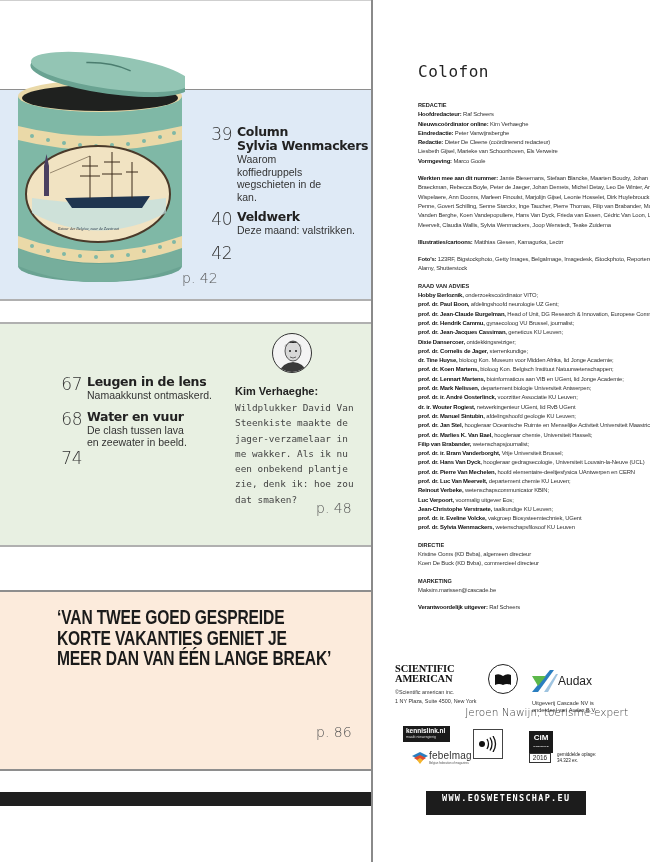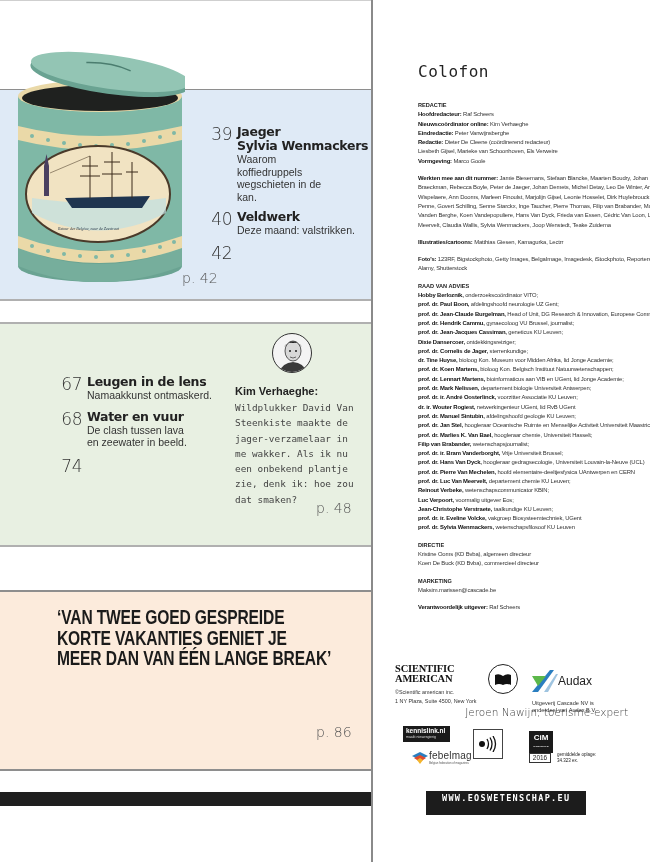--- a/index.html
+++ b/index.html
@@ -136,21 +136,21 @@
     <ellipse cx="100" cy="28" rx="80" ry="18" fill="#6aa392"></ellipse>
     <ellipse cx="100" cy="24" rx="80" ry="17" fill="#93c5b4"></ellipse>
     <path d="M75 18 Q100 14 120 20" stroke="#4b7d6f" stroke-width="1.5" fill="none"></path>
   </g>
 </svg>
 
 <div class="toc" style="left:200px; top:125px;">
   <div class="toc-item">
     <span class="toc-num">39</span>
     <span class="toc-body">
-      <span class="toc-title">Jaeger</span>
+      <span class="toc-title">Column</span>
       <span class="toc-title">Sylvia Wenmackers</span>
       <span class="toc-desc" style="width:100px">Waarom koffiedruppels wegschieten in de kan.</span>
     </span>
   </div>
   <div class="toc-item">
     <span class="toc-num">40</span>
     <span class="toc-body">
       <span class="toc-title">Veldwerk</span>
       <span class="toc-desc">Deze maand: valstrikken.</span>
     </span>
@@ -164,21 +164,21 @@
 <div class="band band-green"></div>
 
 <div class="toc" style="left:50px; top:375px;">
   <div class="toc-item" style="margin-bottom:8px">
     <span class="toc-num">67</span>
     <span class="toc-body">
       <span class="toc-title">Leugen in de lens</span>
       <span class="toc-desc">Namaakkunst ontmaskerd.</span>
     </span>
   </div>
-  <div class="toc-item" style="margin-bottom:8px">
+  <div class="toc-item" style="margin-bottom:0">
     <span class="toc-num">68</span>
     <span class="toc-body">
       <span class="toc-title">Water en vuur</span>
       <span class="toc-desc" style="width:100px">De clash tussen lava en zeewater in beeld.</span>
     </span>
   </div>
   <div class="toc-item">
     <span class="toc-num">74</span>
   </div>
 </div>

